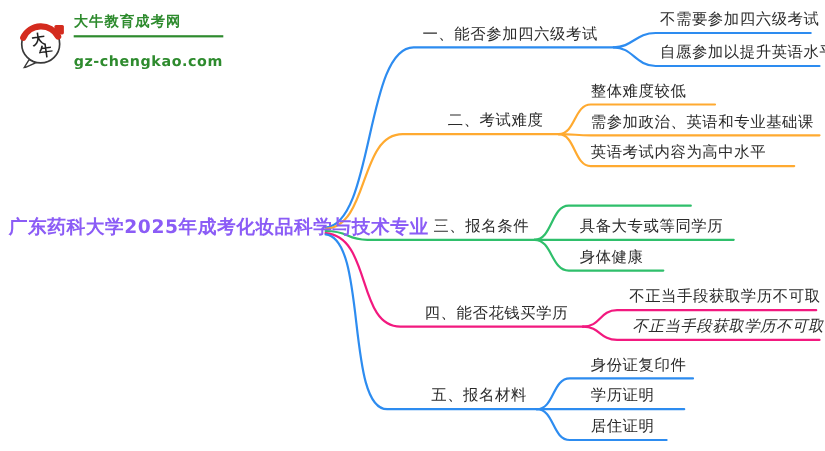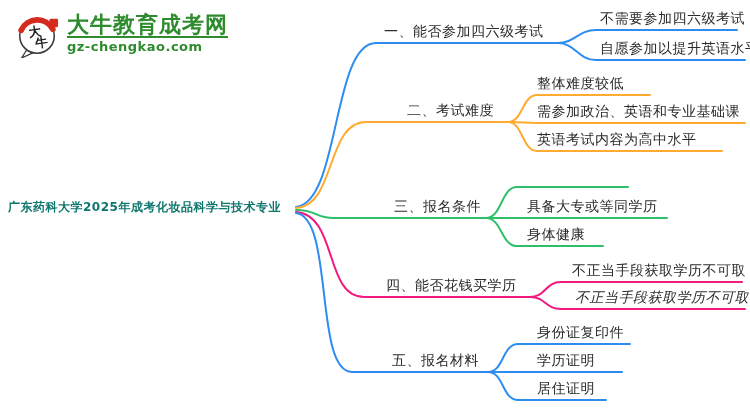--- a/index.html
+++ b/index.html
@@ -6,27 +6,27 @@
   .canvas {
     position:relative; width:750px; height:410px; background:#ffffff;
     font-family:"DejaVu Sans","Liberation Sans",sans-serif; overflow:hidden;
   }
   svg.lines { position:absolute; left:0; top:0; width:750px; height:410px; }
   .label {
     position:absolute; white-space:nowrap; font-size:14px; color:#2b2b2b;
     line-height:18px; letter-spacing:0.5px;
   }
   .root-label {
-    font-size:12px; font-weight:bold; color:#0f766e; letter-spacing:0.5px;
+    font-size:17px; font-weight:bold; color:#8b5cf6; letter-spacing:0.5px;
   }
   
   .logo { position:absolute; left:14px; top:10px; display:flex; align-items:center; gap:7px; }
   .logo-text { display:flex; flex-direction:column; }
-  .logo-title { font-size:22px; font-weight:bold; color:#2e8b2e; letter-spacing:1px; line-height:21px; }
-  .logo-domain { font-size:13px; font-weight:bold; color:#2e8b2e; letter-spacing:0.5px; line-height:16px; border-top:2px solid #2e8b2e; margin-top:1px; padding-top:1px; }
+  .logo-title { font-size:13px; font-weight:bold; color:#2e8b2e; letter-spacing:1px; line-height:21px; }
+  .logo-domain { font-size:13px; font-weight:bold; color:#2e8b2e; letter-spacing:0.5px; line-height:16px; border-top:2px solid #2e8b2e; margin-top:1px; padding-top:15px; }
 </style>
 </head>
 <body>
 
 <div class="canvas">
 
   <svg class="lines" viewBox="0 0 750 410" fill="none" stroke-width="2" stroke-linecap="round">
     <g stroke="#2d8cf0">
       <path d="M296,207 C340,203 332,43 376,43 L558,43"></path>
       <path d="M558,43 C575,43 578,30 596,30 L737,30"></path>

